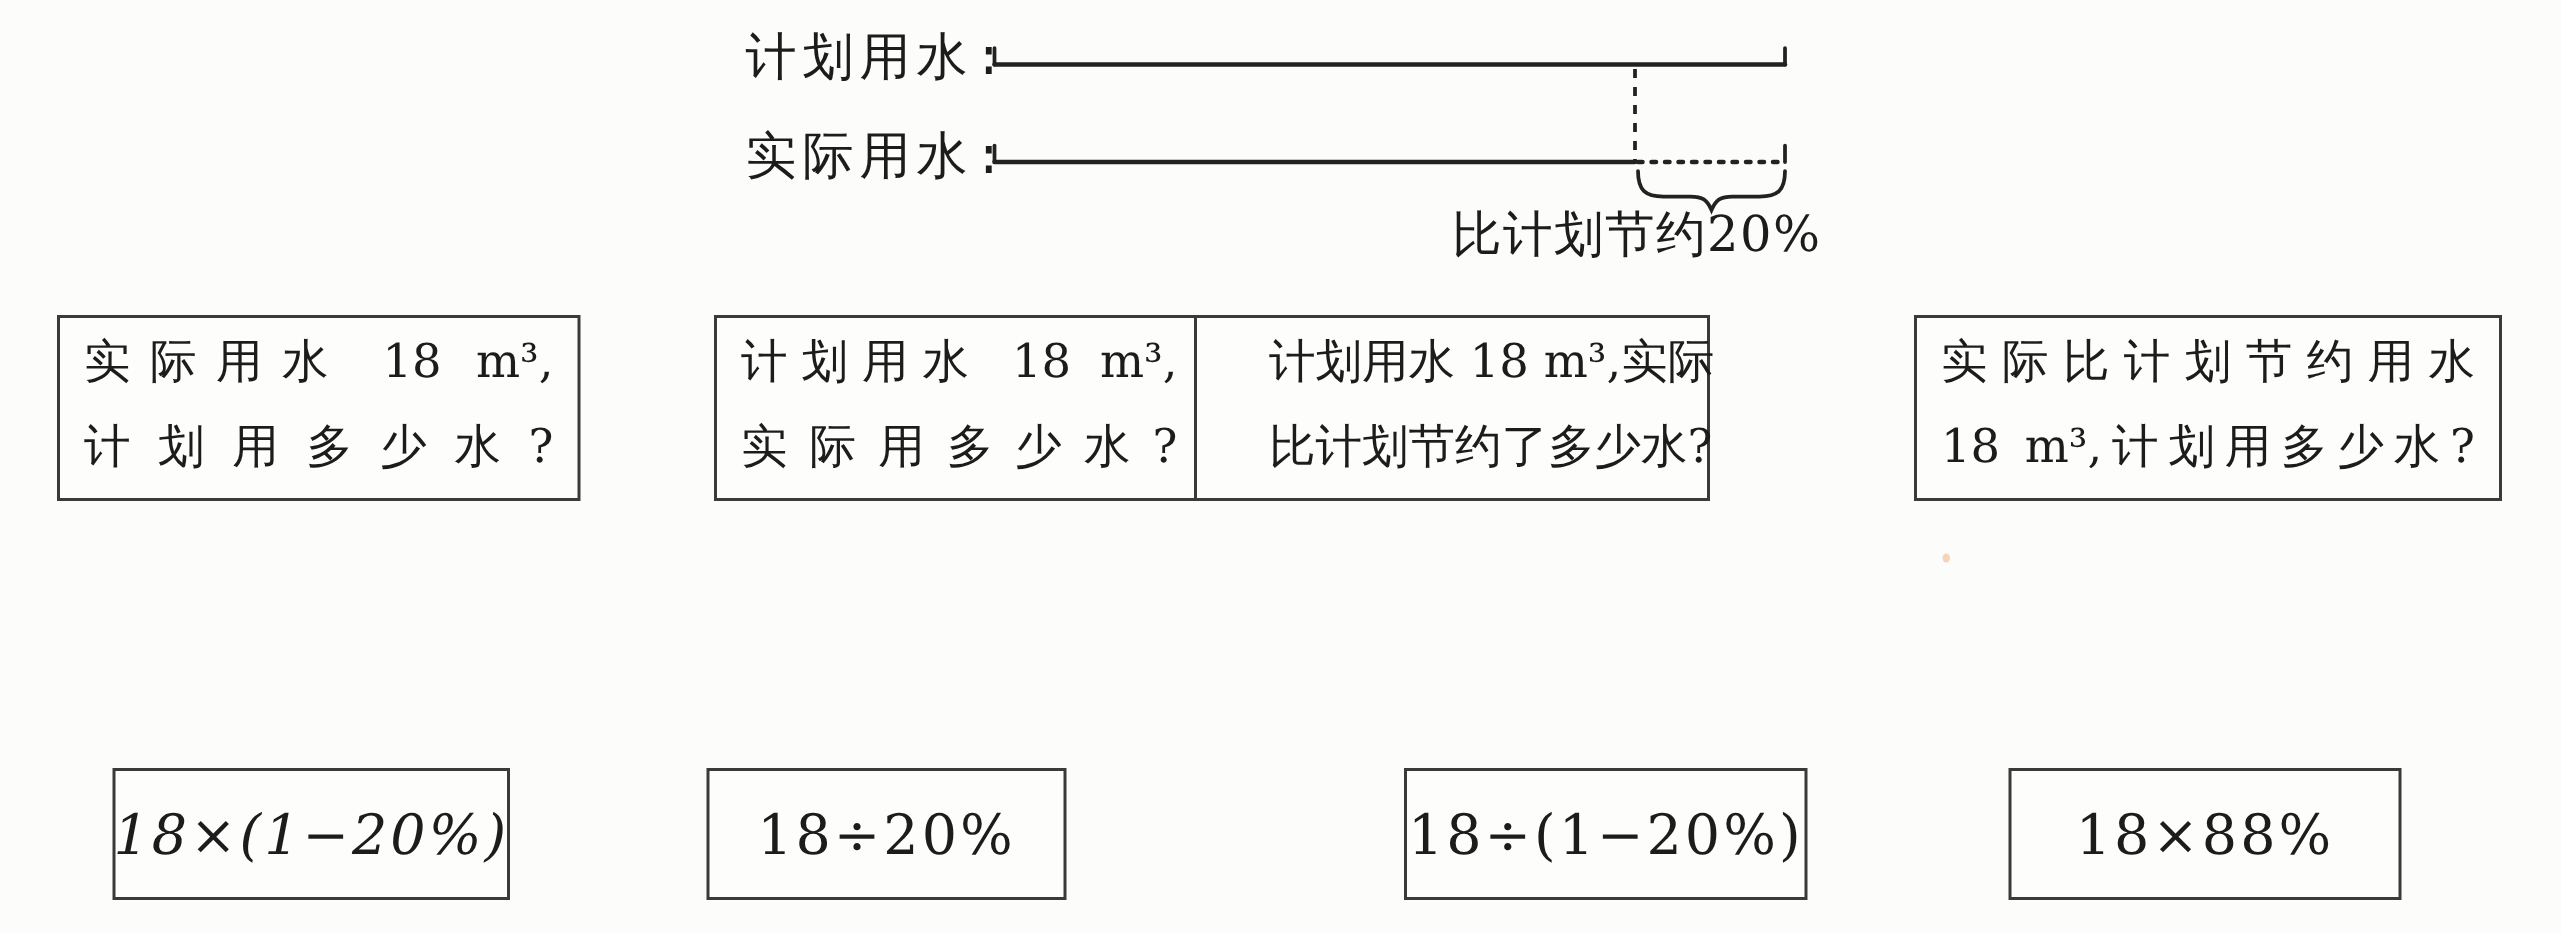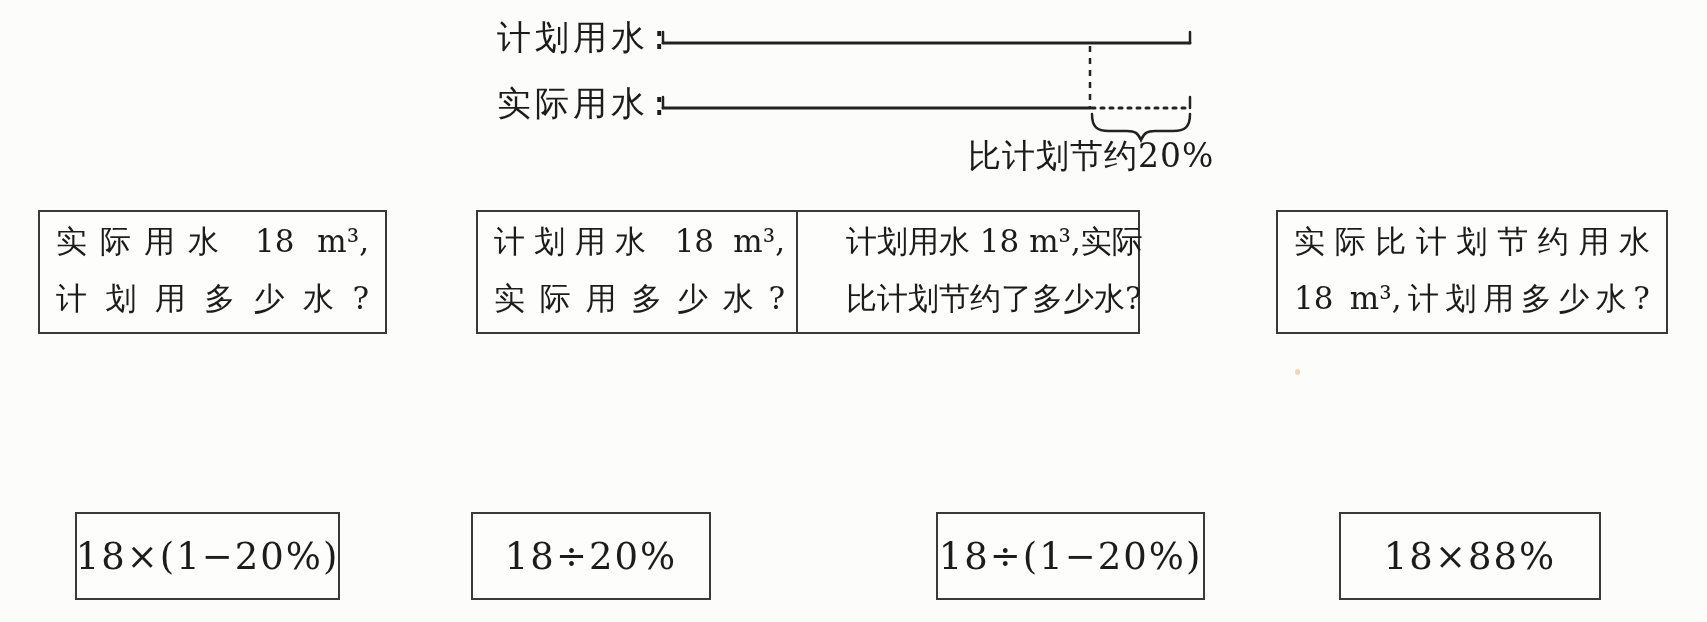--- a/index.html
+++ b/index.html
@@ -138,21 +138,21 @@
   <div class="problem-card" style="left:796px; width:344px;padding-left:48px;">
     <div class="problem-line">计划用水 18 m³,实际</div>
     <div class="problem-line">比计划节约了多少水?</div>
   </div>
 
   <div class="problem-card" style="left:1276px; width:392px;">
     <div class="problem-line">实际比计划节约用水</div>
     <div class="problem-line">18 m³,计划用多少水?</div>
   </div>
 
-  <div class="expression-card" style="left:75px; width:265px;">
+  <div class="expression-card" style="left:75px; width:265px;font-style:italic;">
     <span class="expression-text">18×(1−20%)</span>
   </div>
 
   <div class="expression-card" style="left:471px; width:240px;">
     <span class="expression-text">18÷20%</span>
   </div>
 
   <div class="expression-card" style="left:892px; width:269px;margin-left:44px;">
     <span class="expression-text">18÷(1−20%)</span>
   </div>

